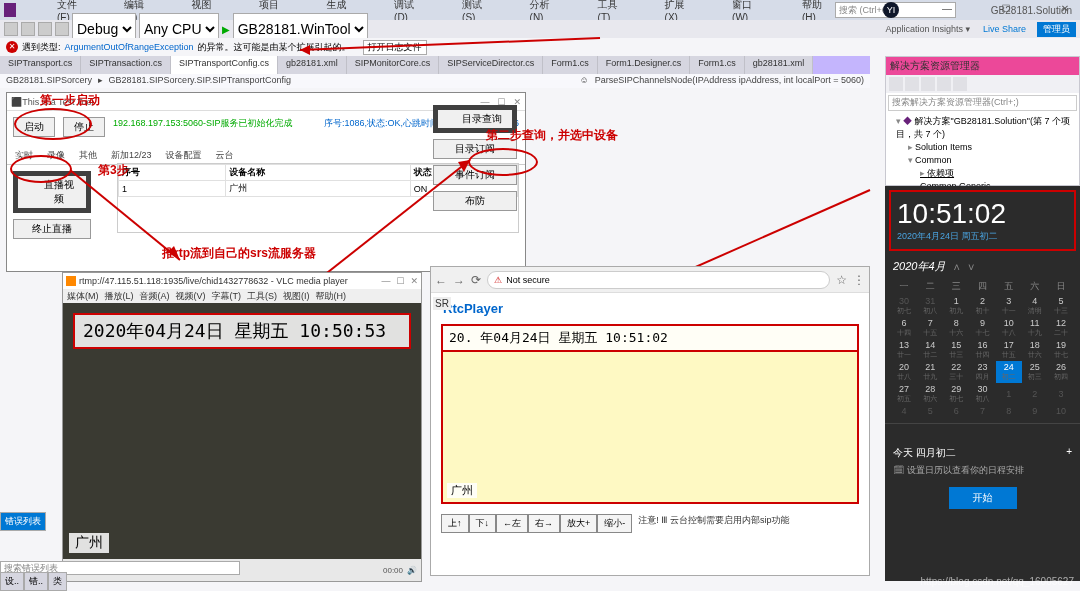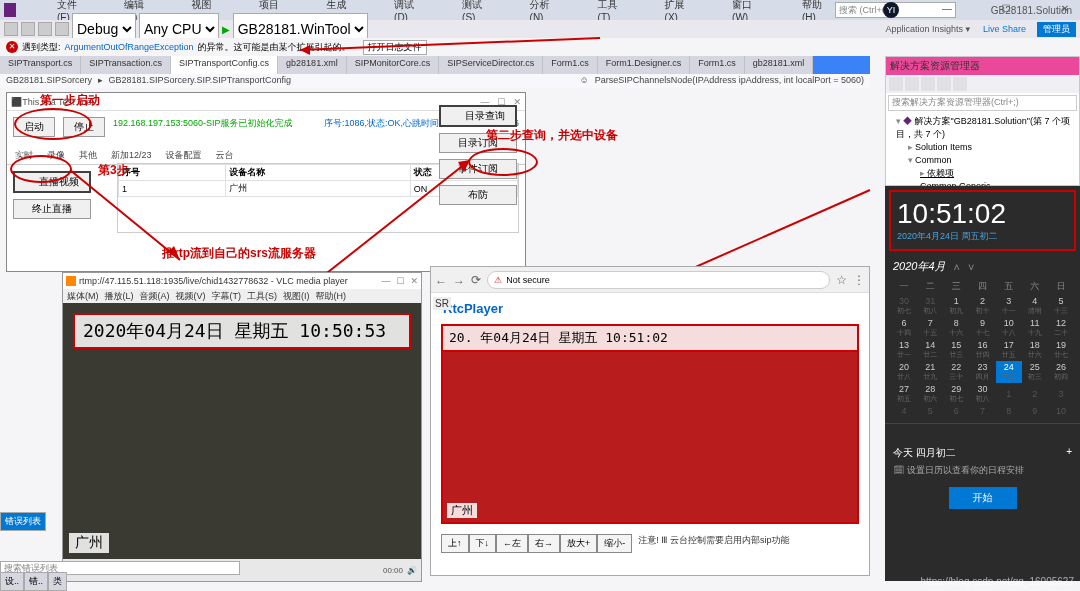--- a/index.html
+++ b/index.html
@@ -25,21 +25,21 @@
 .insights { margin-left: auto; font-size: 9px; color: #555; }
 .liveshare { font-size: 9px; color: #0078d4; margin-left: 10px; }
 .admin-btn { background: #0078d4; color: #fff; font-size: 9px; padding: 1px 6px; margin-left: 8px; }
 
 .errorbar { position: absolute; top: 38px; left: 0; right: 0; height: 18px; background: #f5f5f8; display: flex; align-items: center; padding: 0 6px; font-size: 9px; gap: 4px; }
 .err-icon { width: 12px; height: 12px; border-radius: 50%; background: #c00; color: #fff; font-size: 8px; text-align: center; line-height: 12px; }
 .err-link { color: #0066cc; }
 .err-btn { margin-left: 8px; background: #fff; border: 1px solid #aaa; font-size: 9px; padding: 0 4px; }
 
 
-.tabbar { position: absolute; top: 56px; left: 0; width: 870px; height: 18px; background: #3b82f6; display: flex; font-size: 9px; }
+.tabbar { position: absolute; top: 56px; left: 0; width: 870px; height: 18px; background: #c4b5fd; display: flex; font-size: 9px; }
 .tab { padding: 2px 8px; background: #d6d6e0; border-right: 1px solid #c0c0c8; white-space: nowrap; color: #333; }
 .tab.active { background: #fff; }
 .bcrumb { position: absolute; top: 74px; left: 0; width: 870px; height: 14px; background: #f8f8fc; font-size: 9px; padding: 1px 6px; display: flex; gap: 6px; color: #444; }
 
 
 .solex { position: absolute; top: 56px; right: 0; width: 195px; height: 130px; background: #fff; border: 1px solid #c8c8d0; font-size: 10px; }
 .solex-title { background: #ec4899; padding: 2px 4px; font-size: 10px; color: #333; }
 .solex-tools { height: 18px; background: #f0f0f4; display: flex; align-items: center; padding: 0 3px; gap: 2px; }
 .solex-tools .tb { width: 14px; height: 14px; background: #e0e0e5; }
 .solex-search { height: 16px; border: 1px solid #ccc; margin: 2px; font-size: 9px; padding: 0 3px; color: #888; }
@@ -72,21 +72,21 @@
 .testtool { position: absolute; top: 92px; left: 6px; width: 520px; height: 180px; background: #fff; border: 1px solid #888; font-size: 10px; }
 .testtool .titlebar { height: 18px; background: #fff; border-bottom: 1px solid #ddd; display: flex; align-items: center; padding: 0 4px; font-size: 9px; color: #555; }
 .testtool .winctrls { margin-left: auto; display: flex; gap: 8px; color: #888; }
 .btn-row { display: flex; gap: 8px; padding: 6px; }
 .btn { border: 1px solid #999; background: #f0f0f0; padding: 2px 10px; font-size: 10px; cursor: pointer; }
 .red-oval { position: absolute; border: 2px solid #c00; border-radius: 50%; pointer-events: none; }
 .status-green { color: #0a0; font-size: 9px; }
 .status-link { color: #06c; font-size: 9px; }
 .tabs2 { display: flex; border-bottom: 1px solid #ccc; font-size: 9px; padding: 0 6px; gap: 10px; margin-top: 4px; }
 .tabs2 span { padding: 2px 2px; color: #444; }
-.btn.box { border: 2px solid #404040; padding-left: 24px; }
+.btn.box { border: 5px solid #404040; padding-left: 24px; }
 .left-col { padding: 6px; display: flex; flex-direction: column; gap: 6px; width: 90px; }
 .grid { position: absolute; top: 70px; left: 110px; right: 6px; height: 70px; border: 1px solid #ccc; font-size: 9px; }
 .grid table { width: 100%; border-collapse: collapse; }
 .grid th, .grid td { border: 1px solid #e0e0e0; padding: 1px 3px; text-align: left; }
 .side-btns { position: absolute; top: 12px; right: 8px; display: flex; flex-direction: column; gap: 6px; }
 
 
 .anno { position: absolute; color: #c00; font-size: 12px; font-weight: bold; pointer-events: none; }
 
 
@@ -102,21 +102,21 @@
 .vlc .ctrlbar .left, .vlc .ctrlbar .right { display: flex; gap: 4px; align-items: center; }
 
 
 .browser { position: absolute; top: 266px; left: 430px; width: 440px; height: 310px; background: #fff; border: 1px solid #aaa; font-size: 10px; }
 .browser .chrome { height: 26px; background: #f0f0f0; border-bottom: 1px solid #ddd; display: flex; align-items: center; padding: 0 4px; gap: 6px; }
 .browser .nav { color: #666; font-size: 12px; }
 .browser .addr { flex: 1; height: 18px; border: 1px solid #ccc; border-radius: 9px; display: flex; align-items: center; padding: 0 6px; font-size: 9px; background: #fff; gap: 4px; }
 .browser .addr .warn { color: #c00; }
 .browser .sr-label { position: absolute; top: 30px; left: 2px; font-size: 10px; color: #333; background: #eee; padding: 1px 2px; }
 .rtc-title { color: #06c; font-weight: bold; font-size: 13px; padding: 8px 12px 2px; }
-.rtc-video-wrap { margin: 6px 10px; border: 2px solid #c00; position: relative; height: 200px; background: #b91c1c; padding-left: 37px; }
+.rtc-video-wrap { margin: 6px 10px; border: 2px solid #c00; position: relative; height: 180px; background: #fef9c3; padding-left: 37px; }
 .rtc-video-wrap .osd-box2 { position: absolute; top: 0; left: 0; right: 0; background: rgba(255,255,255,0.85); font-family: monospace; font-size: 13px; padding: 3px 6px; color: #000; border-bottom: 2px solid #c00; }
 .rtc-video-wrap .osd-small2 { position: absolute; bottom: 4px; left: 4px; background: rgba(255,255,255,0.85); font-size: 11px; padding: 0 4px; }
 .ptz-row { display: flex; gap: 0; padding: 4px 10px; font-size: 9px; }
 .ptz-row button { border: 1px solid #888; background: #f4f4f4; padding: 2px 6px; font-size: 9px; }
 .ptz-note { font-size: 9px; color: #333; margin-left: 6px; }
 
 
 .bottom-tabs { position: absolute; bottom: 0; left: 0; width: 60px; font-size: 9px; }
 .bottom-tabs .vtab { background: #d6d6e0; border: 1px solid #aaa; padding: 2px 4px; margin-top: 2px; }
 .search-err { position: absolute; bottom: 16px; left: 0; width: 240px; height: 14px; background: #fff; border: 1px solid #aaa; font-size: 9px; padding: 0 3px; color: #888; }

